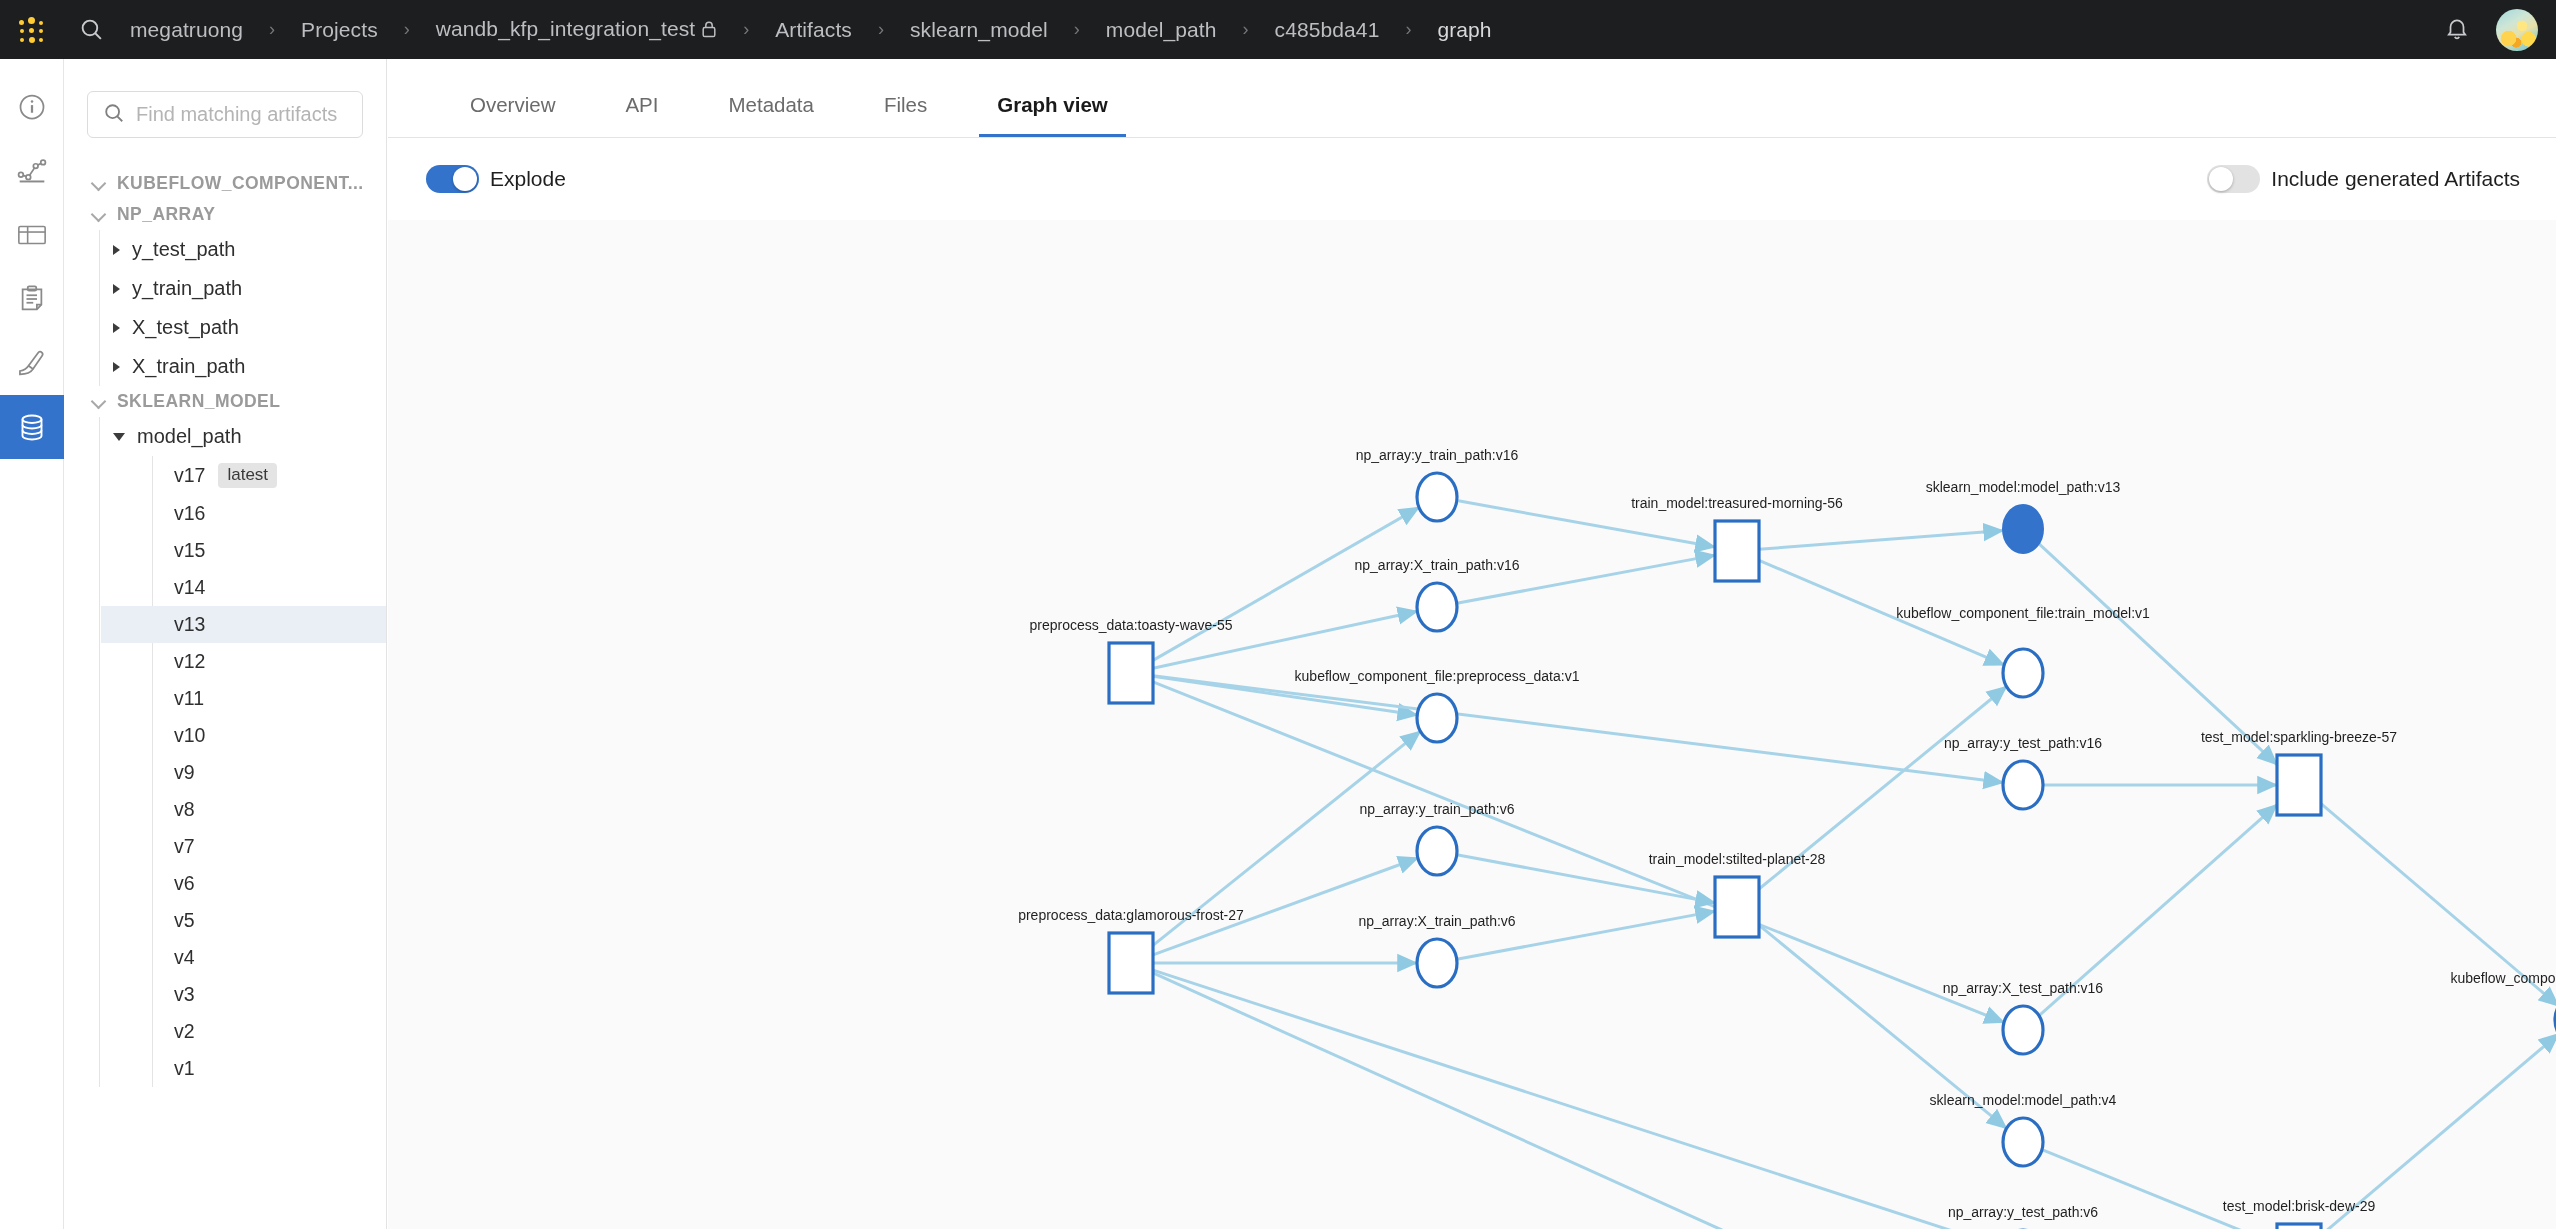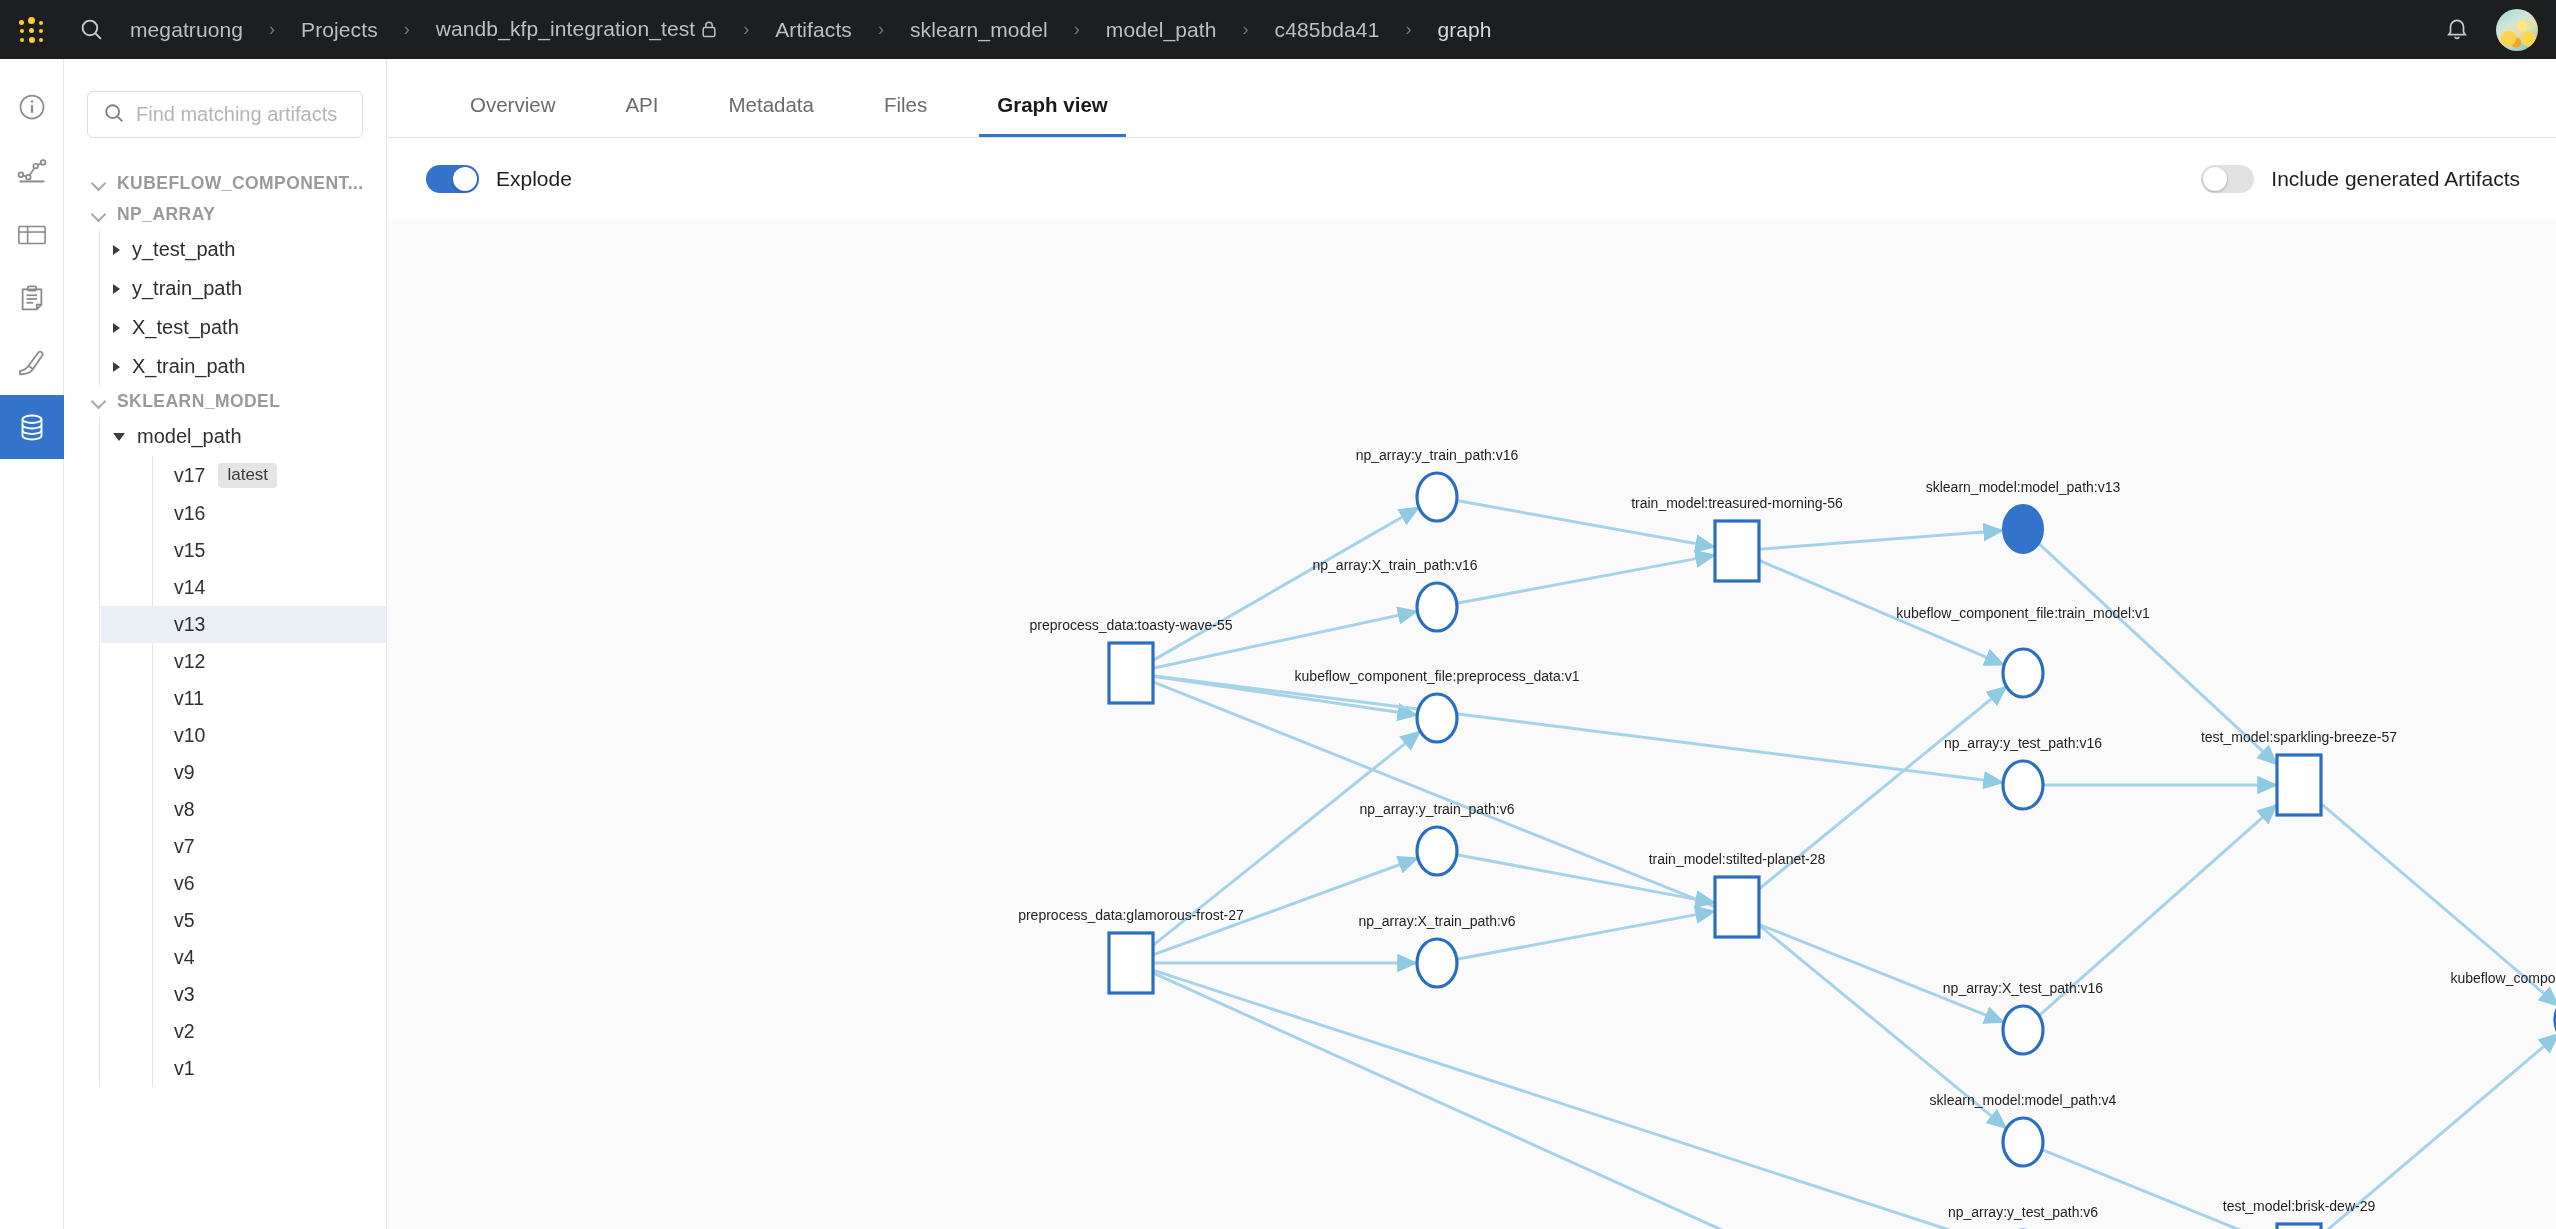--- a/index.html
+++ b/index.html
@@ -162,21 +162,21 @@
     padding: 0 18px 17px 18px; margin-right: 34px;
     border-bottom: 3px solid transparent;
     white-space: nowrap;
   }
   .tab.active { color: #1a1a1a; font-weight: 600; border-bottom-color: #3373cc; }
 
   #graph-toolbar {
     height: 82px; display: flex; align-items: center;
     padding: 0 36px 0 38px; position: relative;
   }
-  .toggle-wrap { display: flex; align-items: center; gap: 17px; cursor: pointer; justify-content: flex-end; }
+  .toggle-wrap { display: flex; align-items: center; gap: 11px; cursor: pointer; justify-content: flex-end; }
   .toggle {
     width: 53px; height: 28px; border-radius: 14px; position: relative;
     background: #e2e2e2; flex: none;
   }
   .toggle.on { background: #3373cc; }
   .toggle .knob {
     position: absolute; top: 2px; left: 2px;
     width: 24px; height: 24px; border-radius: 50%;
     background: #fff; box-shadow: 0 1px 3px rgba(0,0,0,.28);
   }
@@ -485,21 +485,21 @@
           <ellipse cx="2187" cy="800" rx="20" ry="24" fill="#ffffff" stroke="#2a6ec4" stroke-width="3.2"></ellipse>
           <ellipse cx="1635" cy="922" rx="20" ry="24" fill="#ffffff" stroke="#2a6ec4" stroke-width="3.2"></ellipse>
           <ellipse cx="1635" cy="1034" rx="20" ry="24" fill="#ffffff" stroke="#2a6ec4" stroke-width="3.2"></ellipse>
           <rect x="1889" y="1004" width="44" height="60" fill="#ffffff" stroke="#2a6ec4" stroke-width="3.2"></rect>
           <ellipse cx="1635" cy="1146" rx="20" ry="24" fill="#ffffff" stroke="#2a6ec4" stroke-width="3.2"></ellipse>
         </g>
     </svg>
     <div id="labels-layer">
         <div class="node-label" style="left: 743px; top: 413px;">preprocess_data:toasty-wave-55</div>
         <div class="node-label" style="left: 1049px; top: 243px;">np_array:y_train_path:v16</div>
-        <div class="node-label" style="left: 1007px; top: 353px;">np_array:X_train_path:v16</div>
+        <div class="node-label" style="left: 1049px; top: 353px;">np_array:X_train_path:v16</div>
         <div class="node-label" style="left: 1049px; top: 464px;">kubeflow_component_file:preprocess_data:v1</div>
         <div class="node-label" style="left: 1349px; top: 291px;">train_model:treasured-morning-56</div>
         <div class="node-label" style="left: 1635px; top: 275px;">sklearn_model:model_path:v13</div>
         <div class="node-label" style="left: 1635px; top: 401px;">kubeflow_component_file:train_model:v1</div>
         <div class="node-label" style="left: 1635px; top: 531px;">np_array:y_test_path:v16</div>
         <div class="node-label" style="left: 1911px; top: 525px;">test_model:sparkling-breeze-57</div>
         <div class="node-label" style="left: 1049px; top: 597px;">np_array:y_train_path:v6</div>
         <div class="node-label" style="left: 1349px; top: 647px;">train_model:stilted-planet-28</div>
         <div class="node-label" style="left: 743px; top: 703px;">preprocess_data:glamorous-frost-27</div>
         <div class="node-label" style="left: 1049px; top: 709px;">np_array:X_train_path:v6</div>

